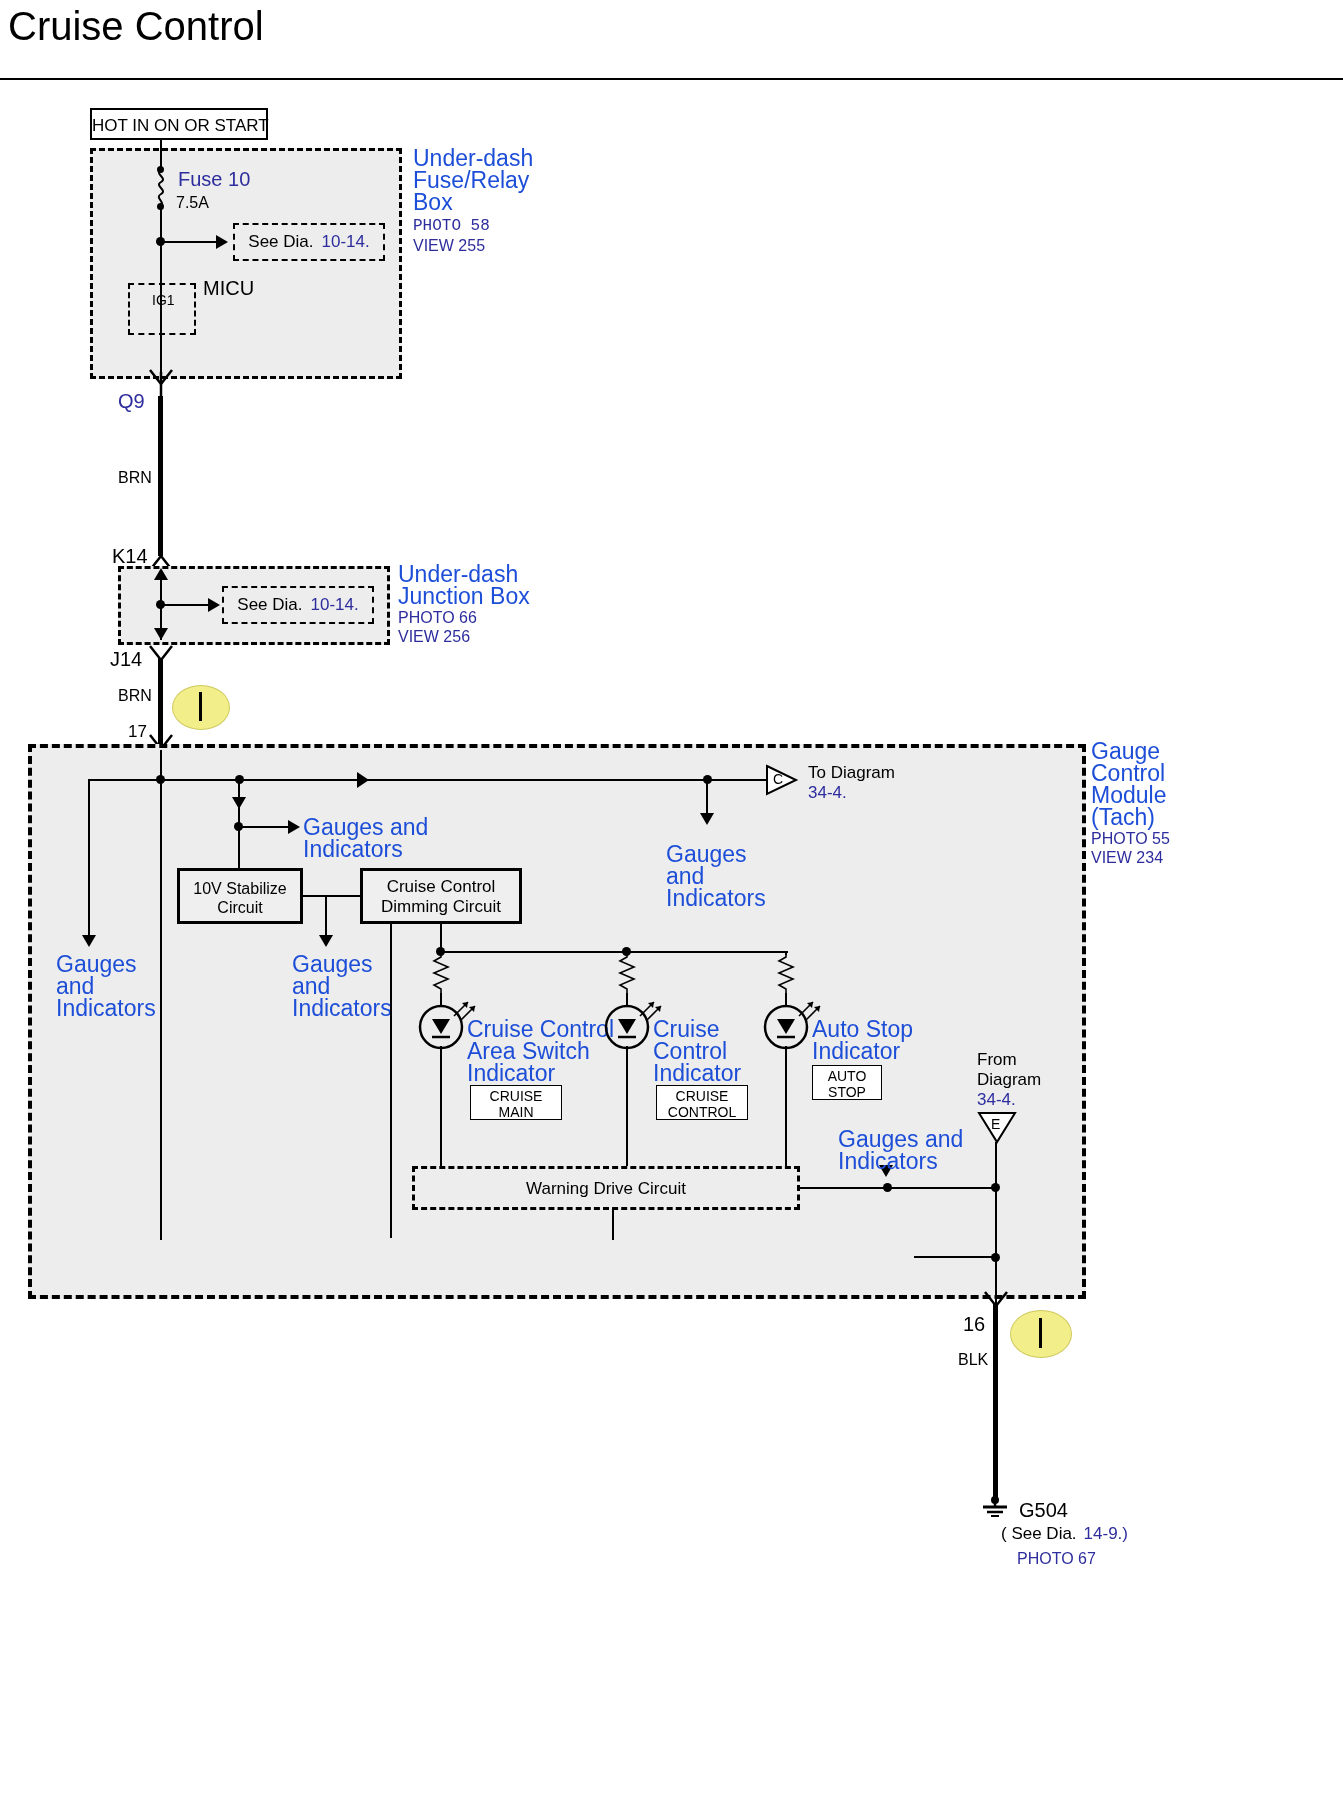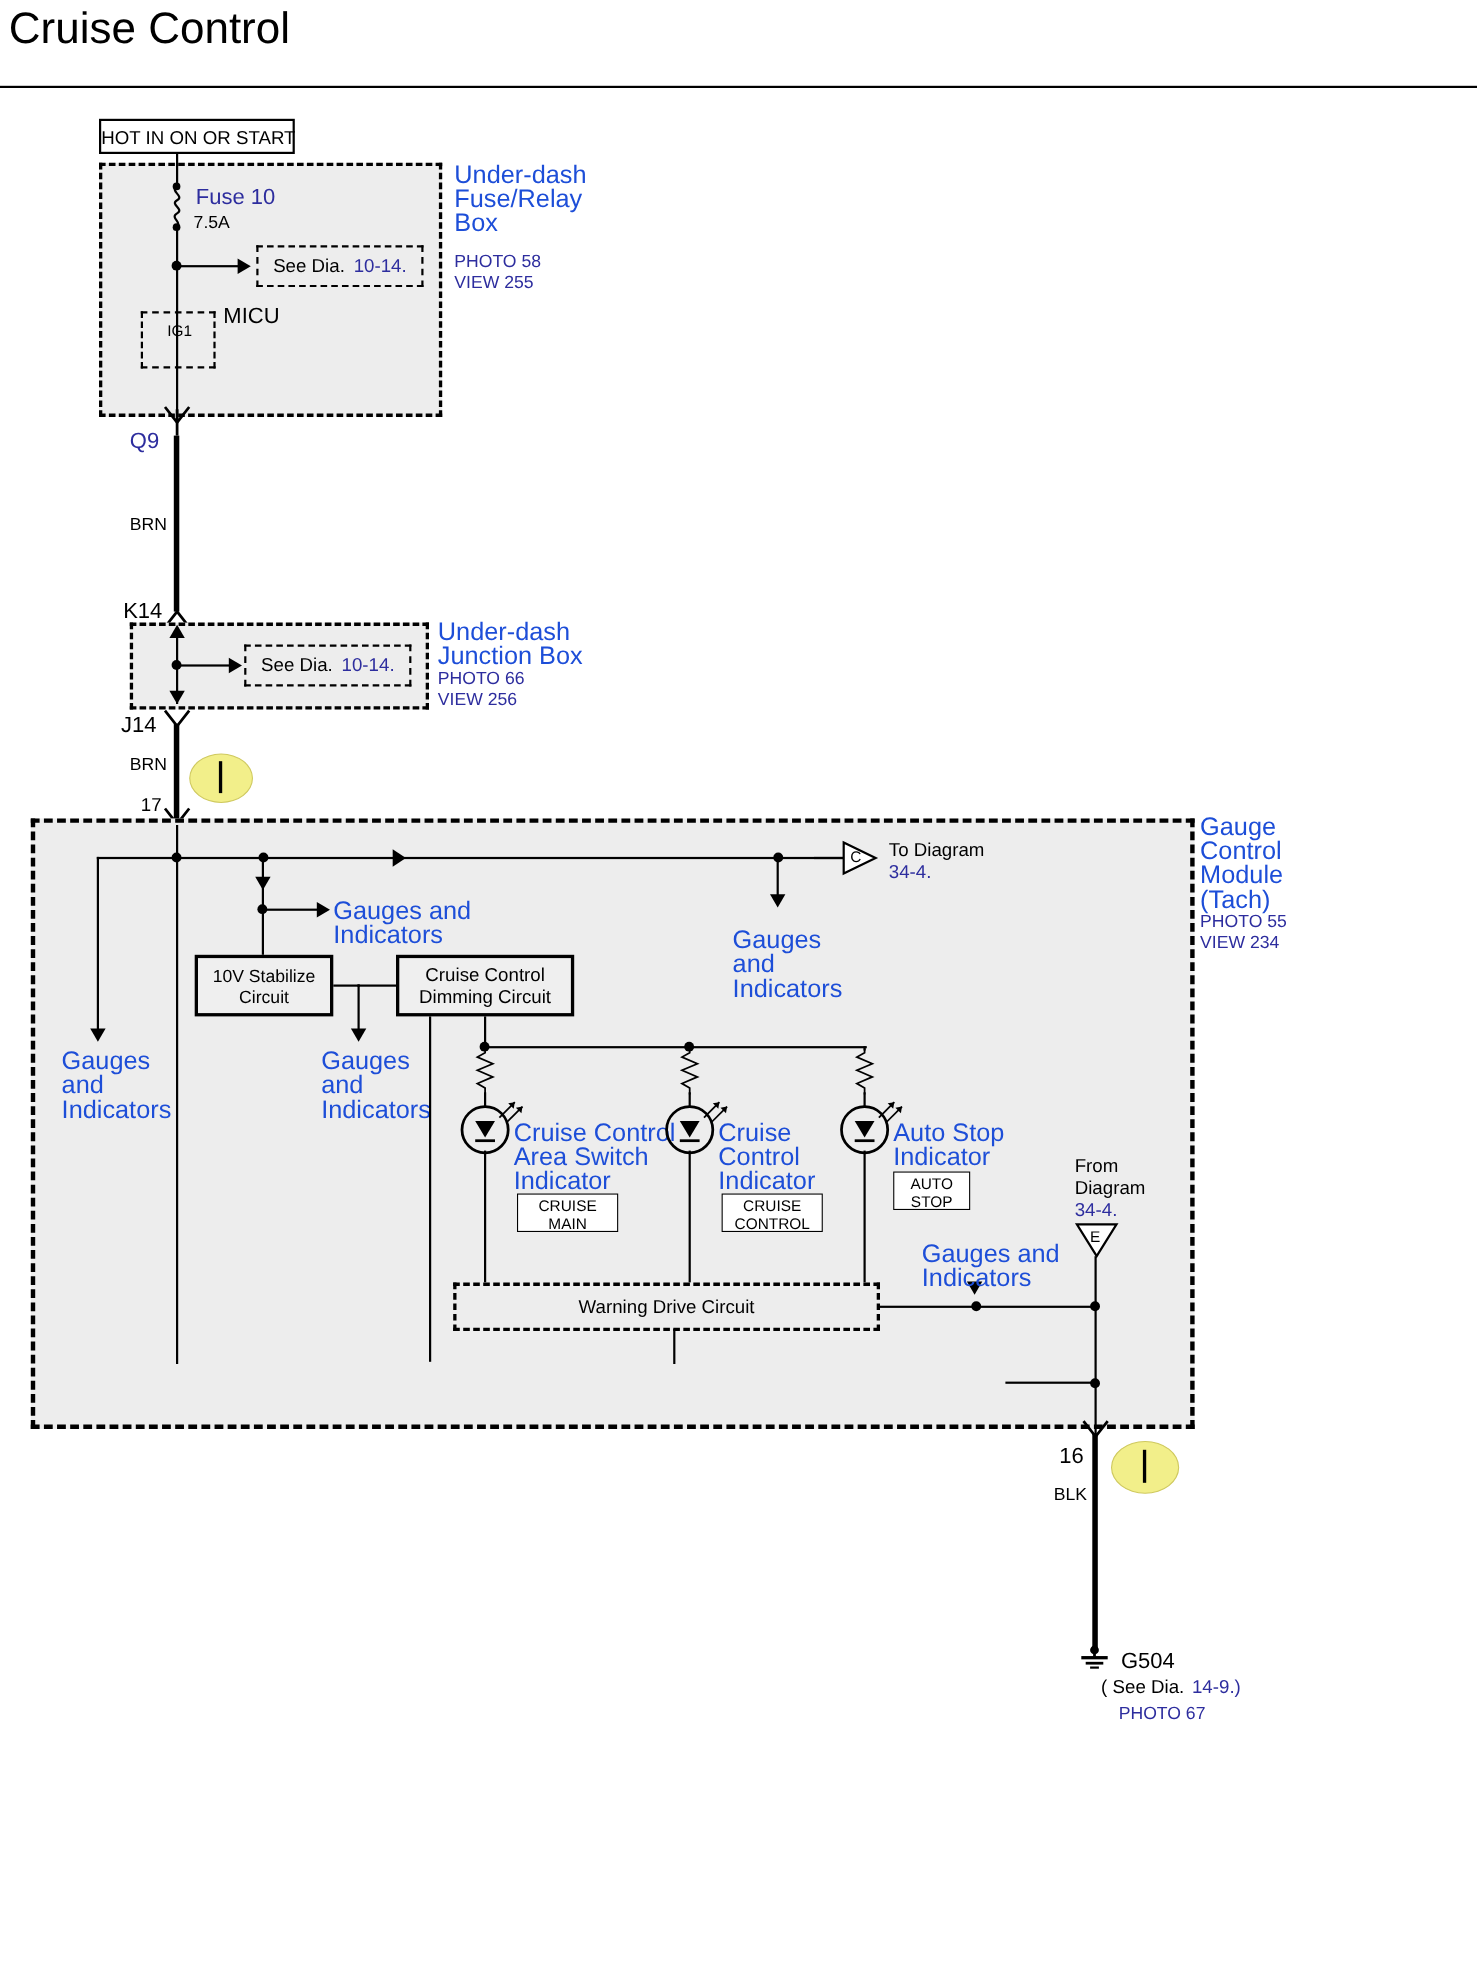--- a/index.html
+++ b/index.html
@@ -115,21 +115,21 @@
   </div>
 
   <div class="abs dashbox-thin" style="left:128px;top:283px;width:68px;height:52px;background:transparent;"></div>
   <div class="abs t14" style="left:152px;top:292px;">IG1</div>
   <div class="abs t20" style="left:203px;top:277px;">MICU</div>
 
   <div class="abs" style="left:413px;top:147px;">
     <div class="t">Under-dash</div>
     <div class="t">Fuse/Relay</div>
     <div class="t">Box</div>
-    <div class="t16 blue" style="margin-top:16px;">PHOTO 58</div>
+    <div class="t16 blue" style="margin-top:4px;font-family:Liberation Mono, monospace;">PHOTO 58</div>
     <div class="t16 blue">VIEW 255</div>
   </div>
 
   <svg class="abs" style="left:148px;top:370px;" width="26" height="28">
     <path d="M2,0 L13,14 L24,0" stroke="#000" stroke-width="2.5" fill="none"></path>
     <path d="M13,2 L13,26" stroke="#000" stroke-width="2.5" fill="none"></path>
   </svg>
   <div class="abs t20 blue" style="left:118px;top:390px;">Q9</div>
 
   <div class="wv-thick" style="left:158px;top:396px;height:160px;"></div>

